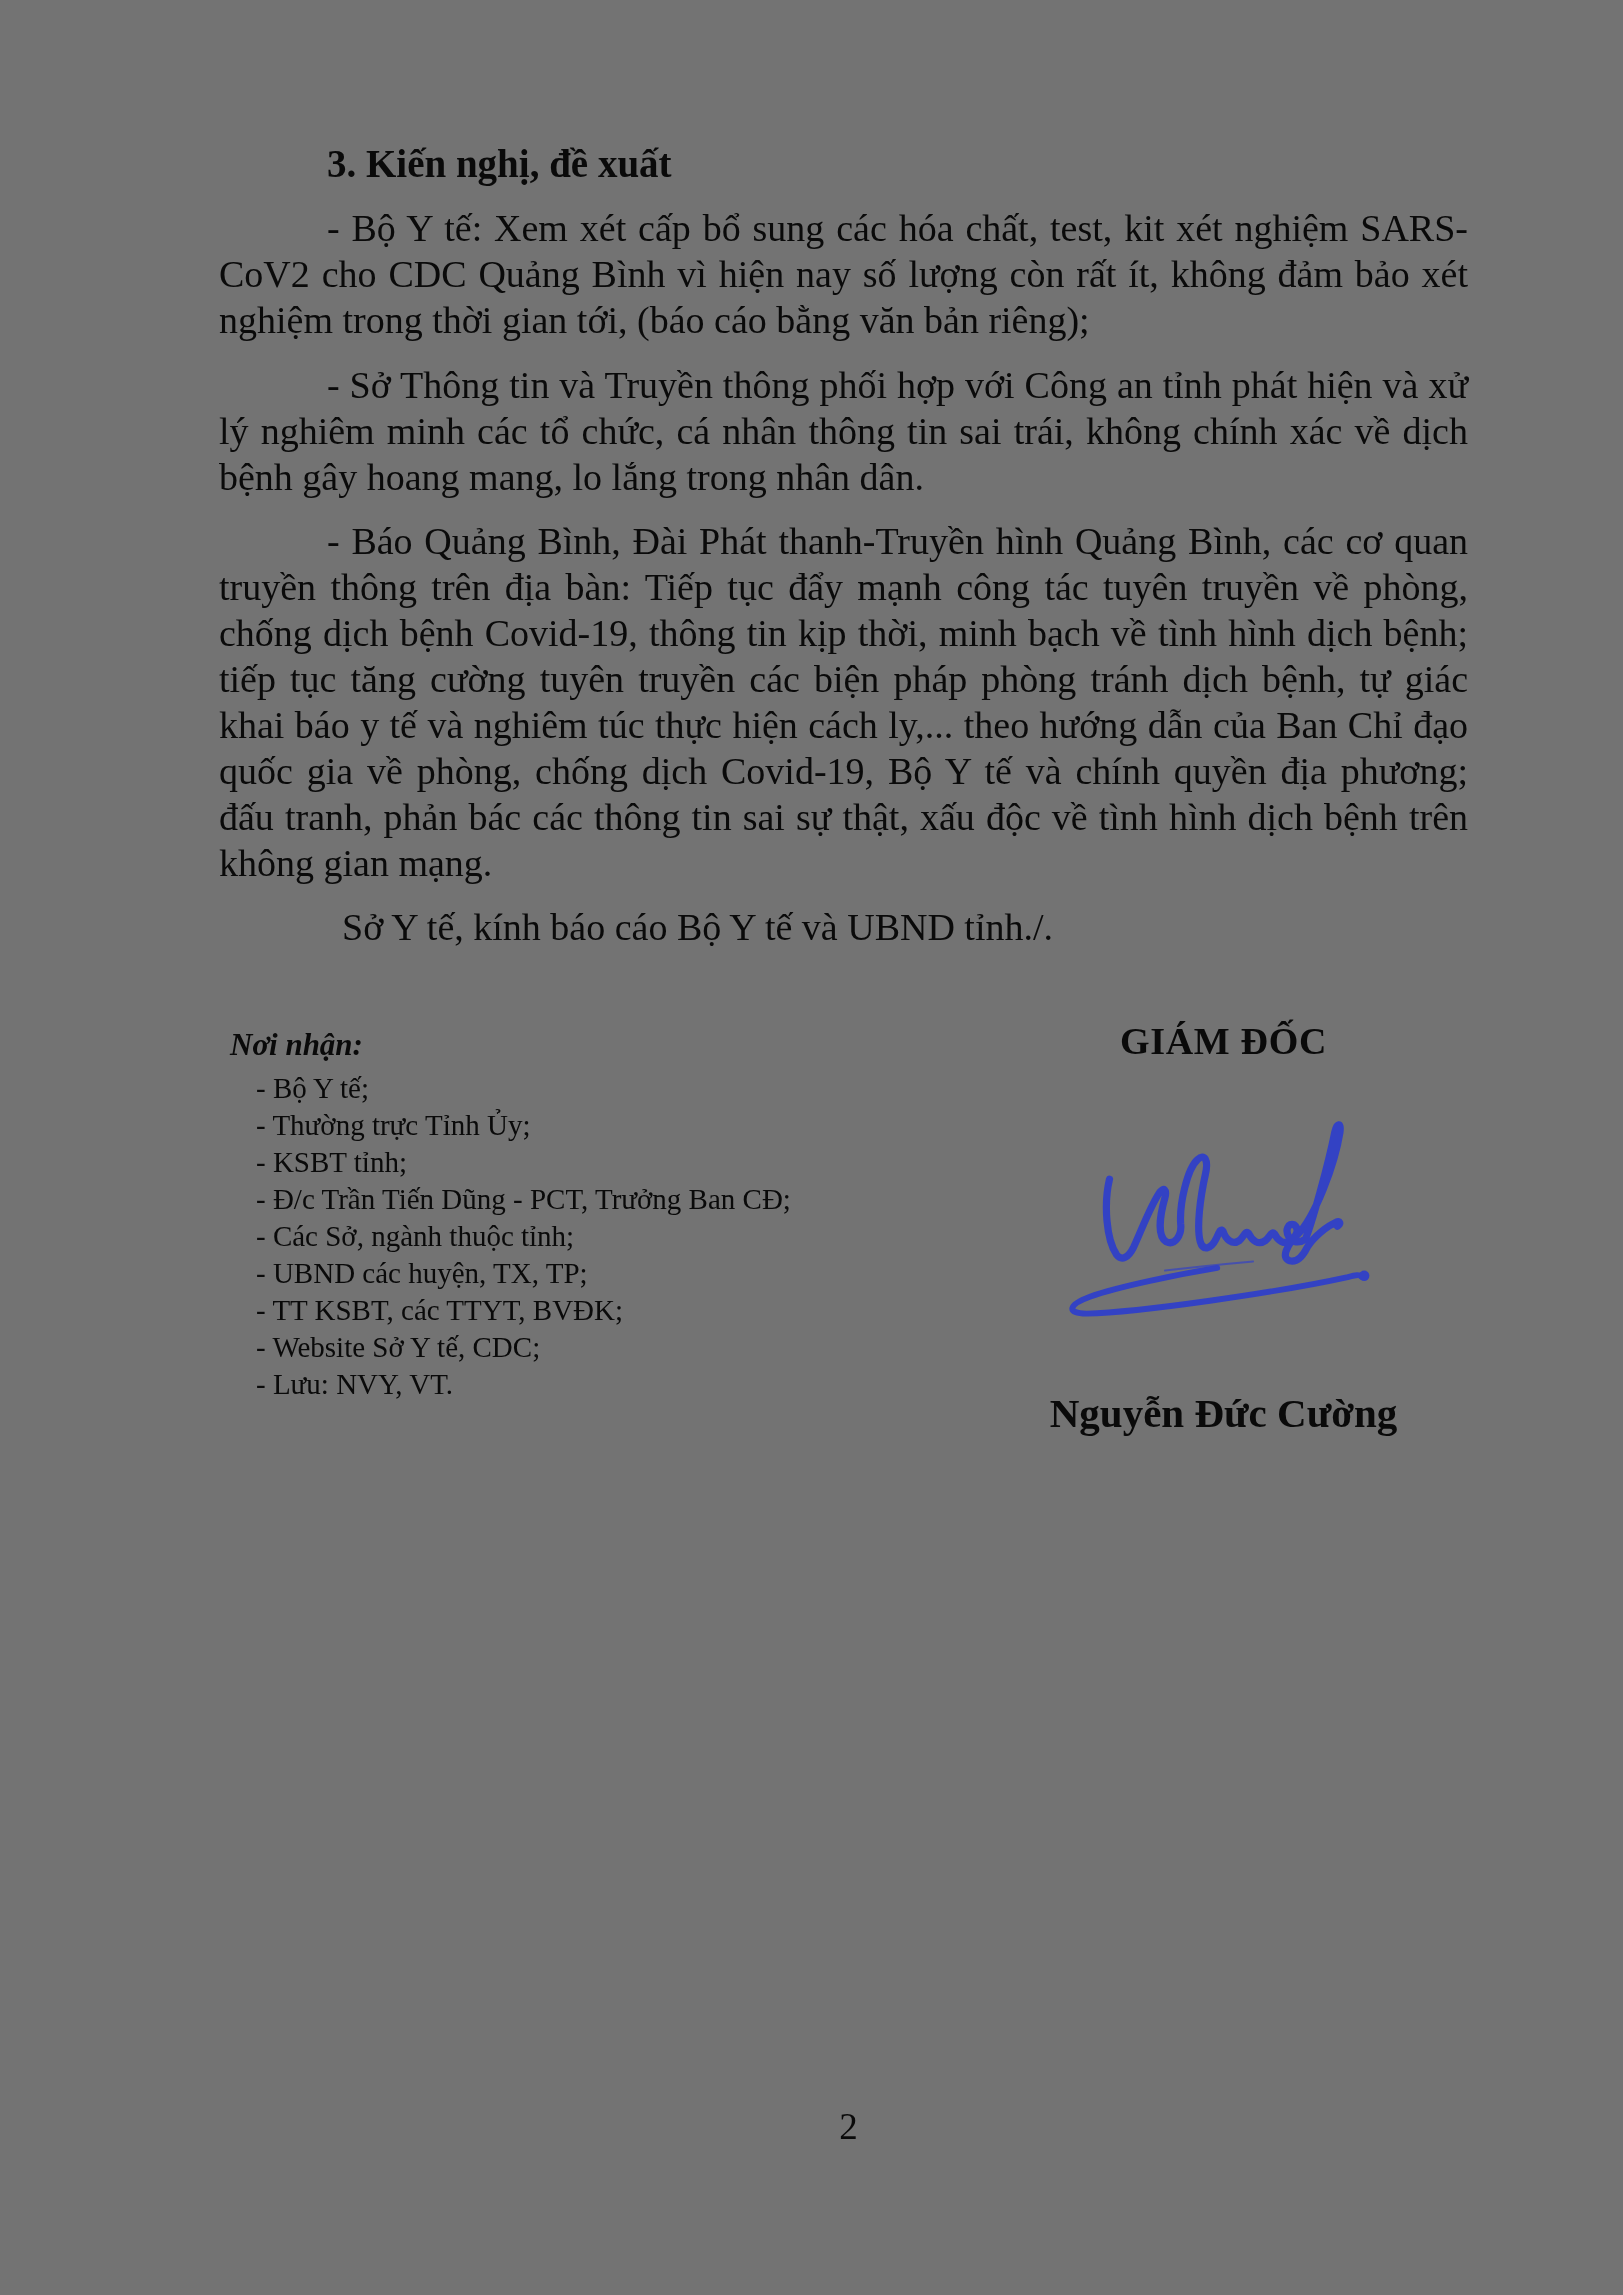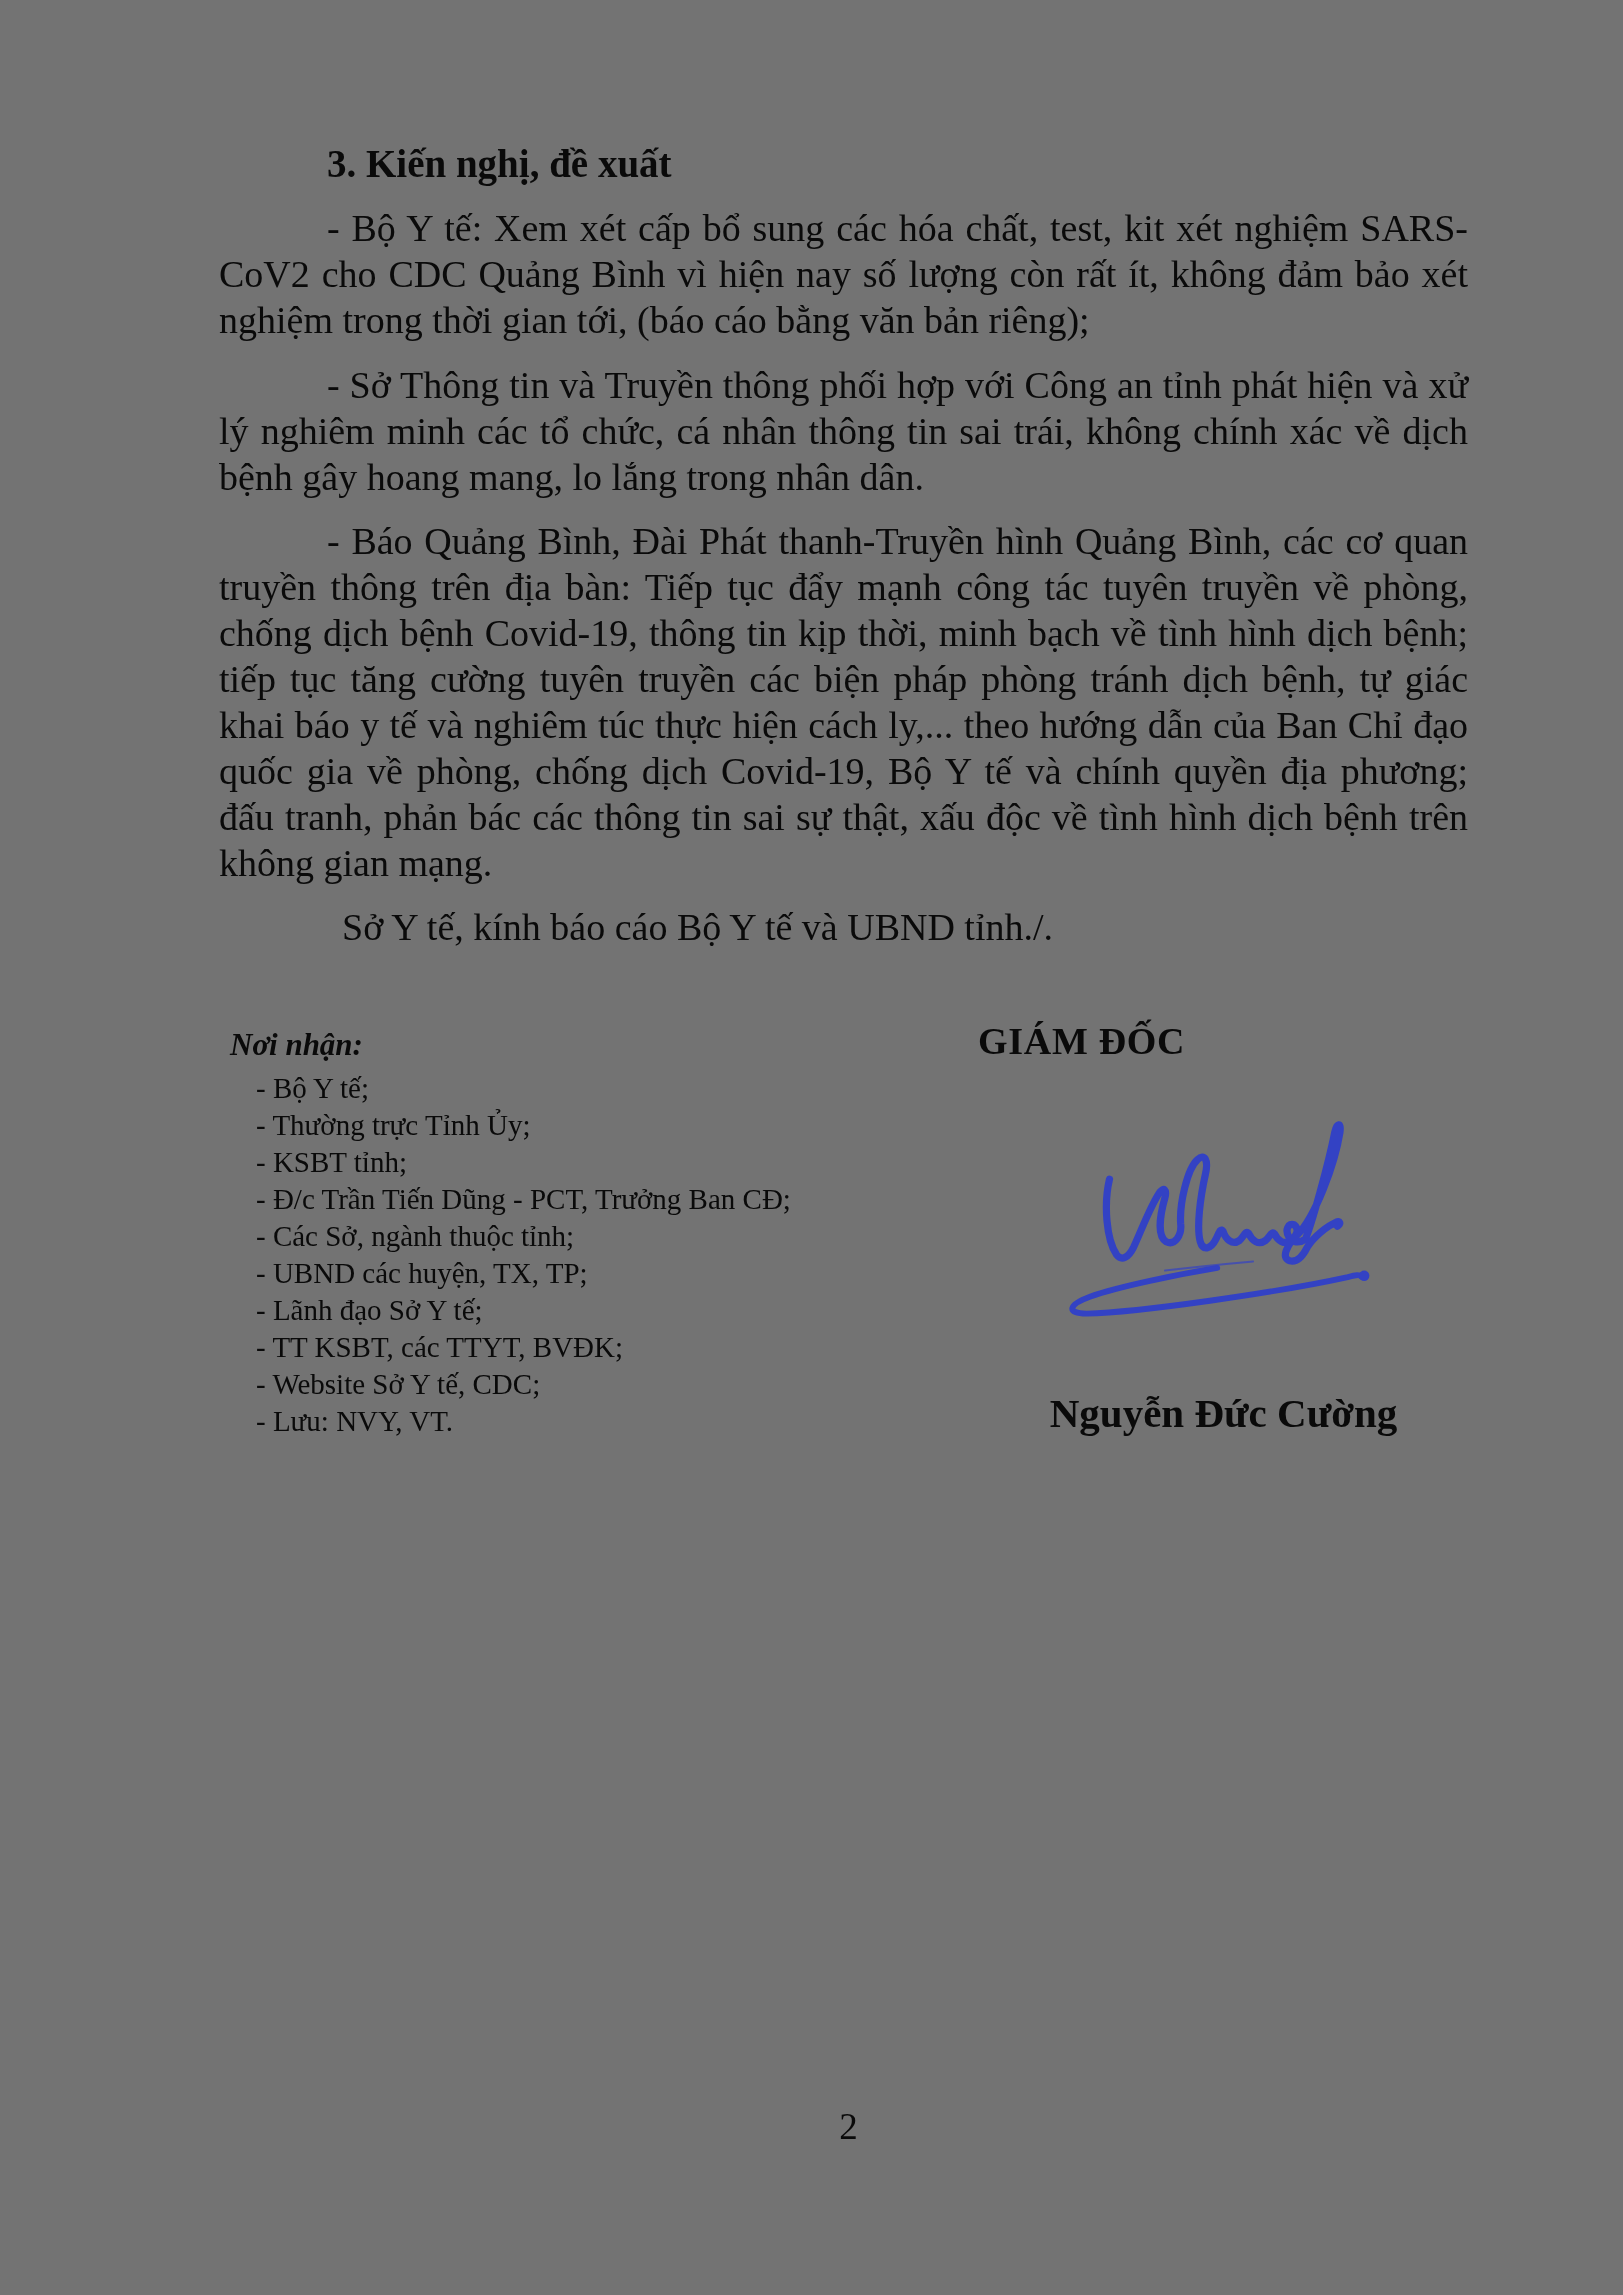--- a/index.html
+++ b/index.html
@@ -37,21 +37,21 @@
   .recipients-label {
     font-weight:bold; font-style:italic; font-size:31px; line-height:34px;
   }
   .recipients-list {
     list-style:none;
     margin:7.9px 0 0 26px; padding:0;
     font-size:29px; line-height:37px;
   }
   .sign-title {
     position:absolute; left:978px; top:1021px; width:491px;
-    text-align:left;
+    text-align:center;
     font-weight:bold; font-size:38px; letter-spacing:0.7px; line-height:41px;
   }
   .signature-svg {
     position:absolute; left:1060px; top:1106px;
     width:321px; height:222px;
   }
   .sign-name {
     position:absolute; left:978px; top:1362px; width:491px;
     text-align:center;
     font-weight:bold; font-size:41px; line-height:46px;margin-top:28px;
@@ -76,21 +76,20 @@
 
   <div class="recipients">
     <div class="recipients-label">Nơi nhận:</div>
     <ul class="recipients-list">
       <li>- Bộ Y tế;</li>
       <li>- Thường trực Tỉnh Ủy;</li>
       <li>- KSBT tỉnh;</li>
       <li>- Đ/c Trần Tiến Dũng - PCT, Trưởng Ban CĐ;</li>
       <li>- Các Sở, ngành thuộc tỉnh;</li>
       <li>- UBND các huyện, TX, TP;</li>
-      <li>- Lãnh đạo Sở Y tế;</li>
       <li>- TT KSBT, các TTYT, BVĐK;</li>
       <li>- Website Sở Y tế, CDC;</li>
       <li>- Lưu: NVY, VT.</li>
     </ul>
   </div>
 
   <div class="sign-title">GIÁM ĐỐC</div>
 
   <svg class="signature-svg" viewBox="0 0 490 340" xmlns="http://www.w3.org/2000/svg" aria-hidden="true">
 

